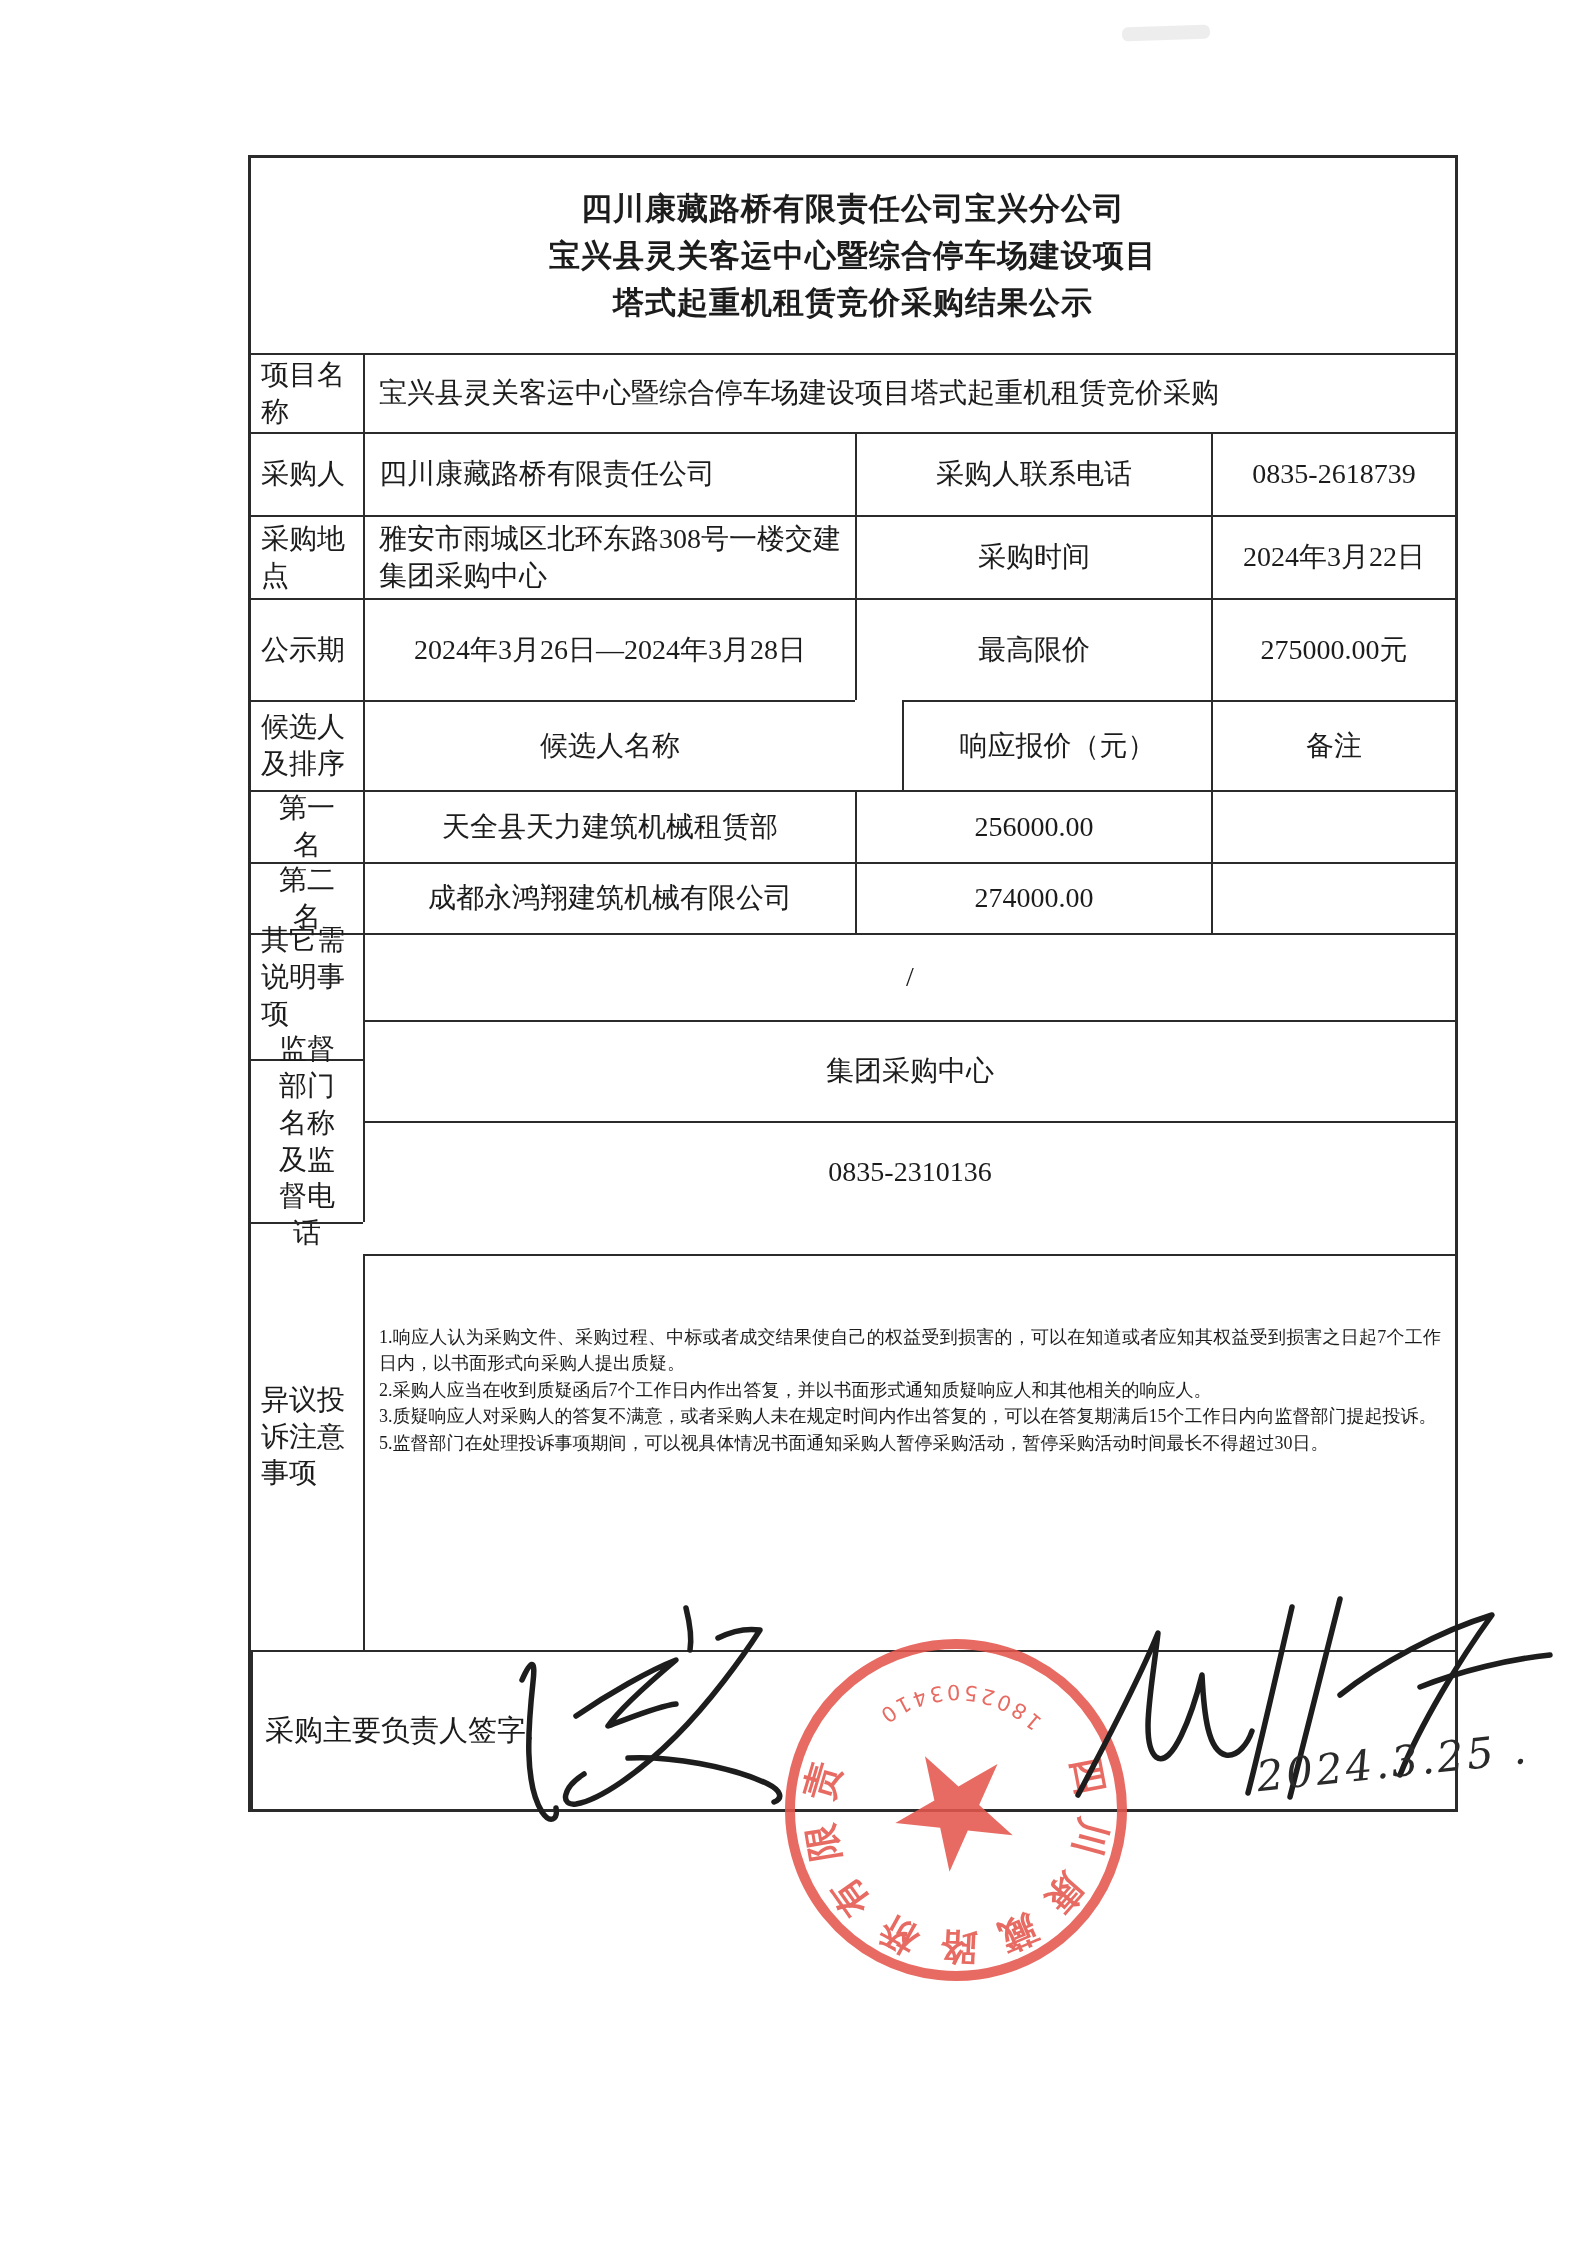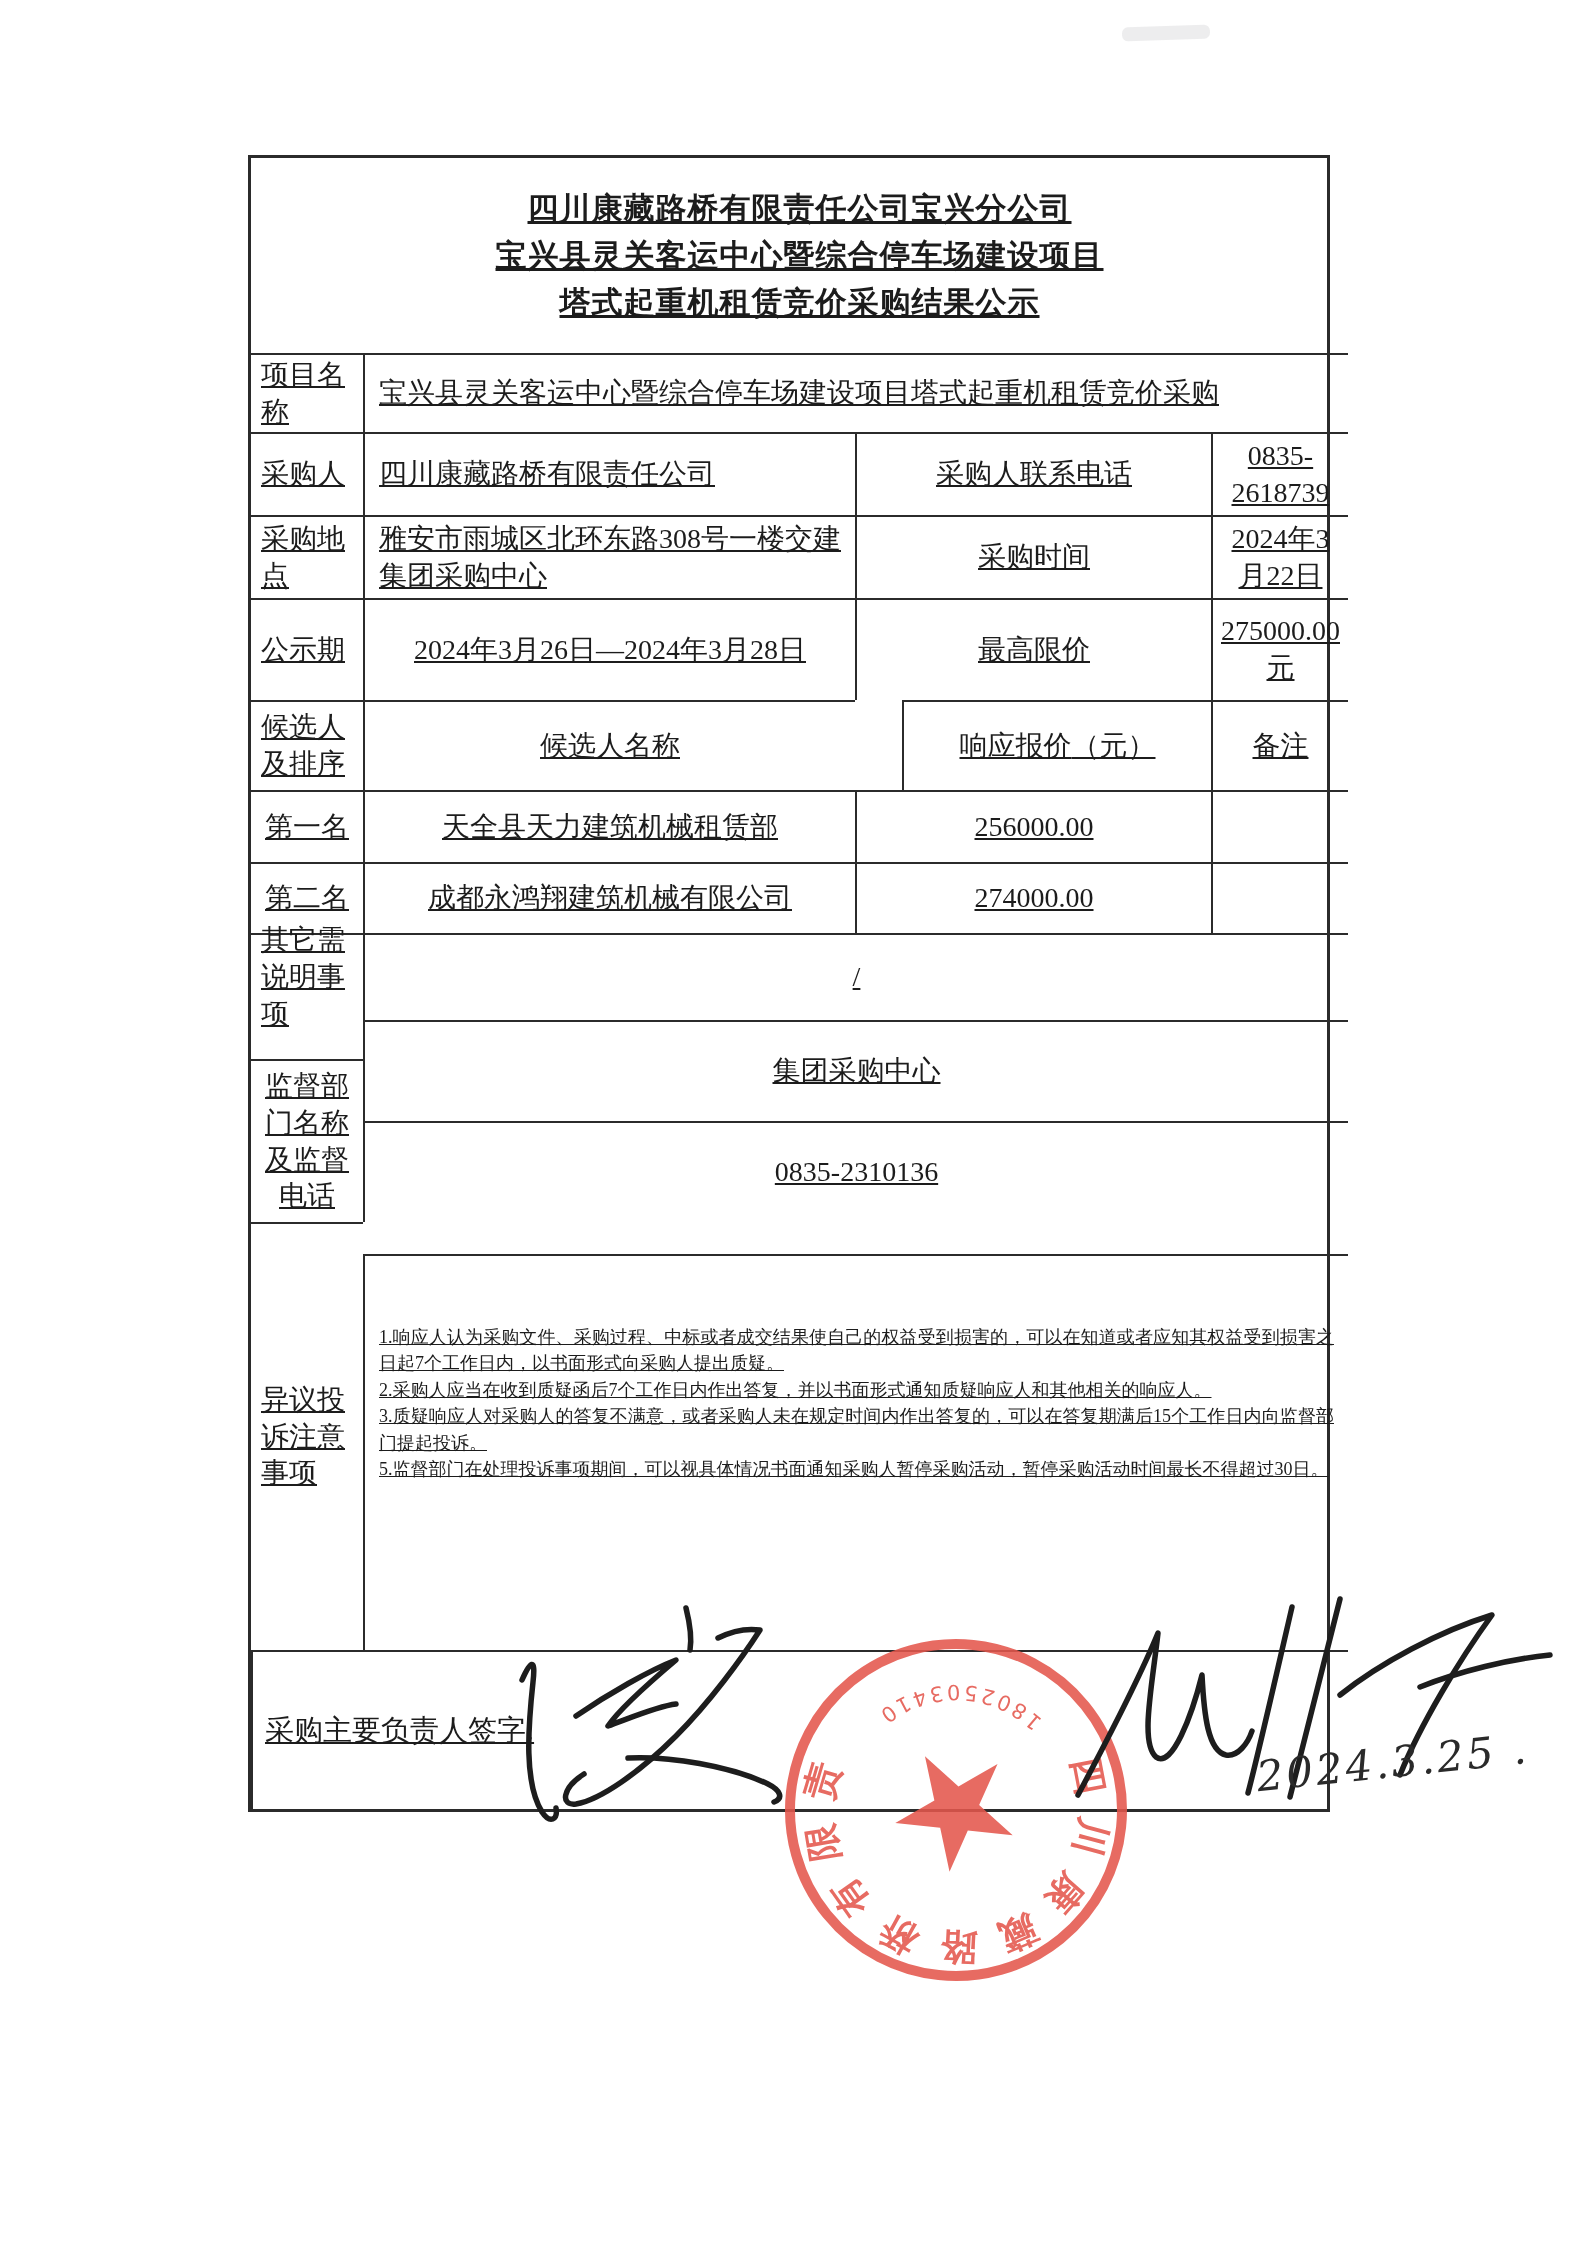--- a/index.html
+++ b/index.html
@@ -6,38 +6,37 @@
   .page{
     position:relative;width:1587px;height:2244px;background:#ffffff;
     margin:0 auto;overflow:hidden;
     font-family:"Liberation Serif","DejaVu Serif",serif;
     color:#1c1c1c;
   }
   .smudge{position:absolute;left:1122px;top:26px;width:88px;height:14px;
     background:#e9e9ea;border-radius:6px;opacity:.8;transform:rotate(-2deg);}
   
   .doc-table{
-    position:absolute;left:248px;top:155px;width:1082px;
+    position:absolute;left:248px;top:155px;width:1210px;
     border:3px solid #2b2b2b;box-sizing:border-box;
     display:grid;
     grid-template-columns:112px 492px 356px 1fr;
     grid-template-rows:195px 79px 83px 83px 102px 90px 72px 71px 87px 101px 101px 428px 159px;
-    text-decoration:underline;
   }
   .cell{
     border-top:2px solid #2b2b2b;border-left:2px solid #2b2b2b;
     display:flex;align-items:center;box-sizing:border-box;
     font-size:28px;line-height:1.32;
   }
   .c1{border-left:none;}
   .rtop{border-top:none;}
   .span3{grid-column:2 / span 3;}
   .span4{grid-column:1 / span 4;}
   .lab{padding:4px 2px 4px 10px;word-break:break-all;justify-content:flex-start;}
-  .lab-center{justify-content:center;text-align:center;padding:4px 2px;word-break:break-all;}
+  .lab-center{justify-content:center;text-align:center;padding:4px 21px;word-break:break-all;}
   .val-left{padding:4px 10px 4px 14px;justify-content:flex-start;word-break:break-all;}
   .val-center{justify-content:center;text-align:center;padding:4px 8px;}
   .two-line{flex-direction:row;justify-content:center;margin-left:47px;}
   .title-cell{
     grid-column:1 / span 4;border:none;flex-direction:column;justify-content:center;
     font-family:"Liberation Sans","DejaVu Sans",sans-serif;
     font-weight:bold;font-size:31px;line-height:47px;letter-spacing:1px;text-align:center;
   }
   .sup-label{grid-row:10 / span 2;margin-top:39px;}
   .obj-cell{

